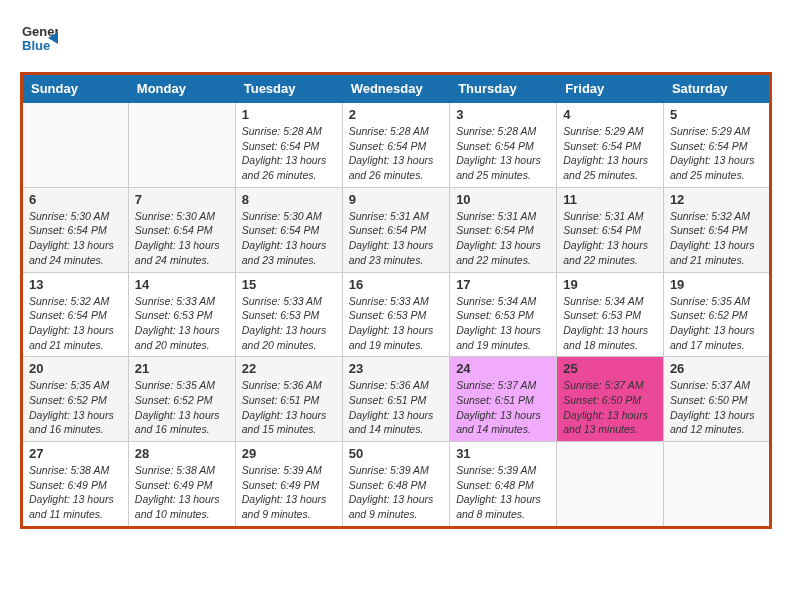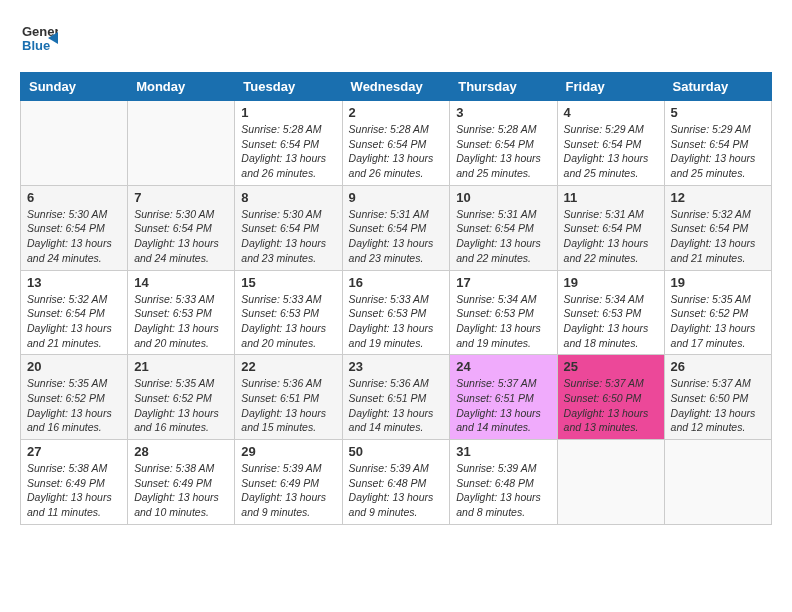--- a/index.html
+++ b/index.html
@@ -29,21 +29,21 @@
       color: #333;
       font-weight: normal;
     }
     .location {
       font-size: 16px;
       color: #555;
     }
     .calendar {
       width: 100%;
       border-collapse: collapse;
-      border: 1px solid #c2410c;
+      border: 3px solid #c2410c;
     }
     .calendar th {
       background: #1a6faf;
       color: #fff;
       text-align: left;
       padding: 6px 8px;
       font-size: 13px;
       font-weight: bold;
       border: 1px solid #1a6faf;
     }

